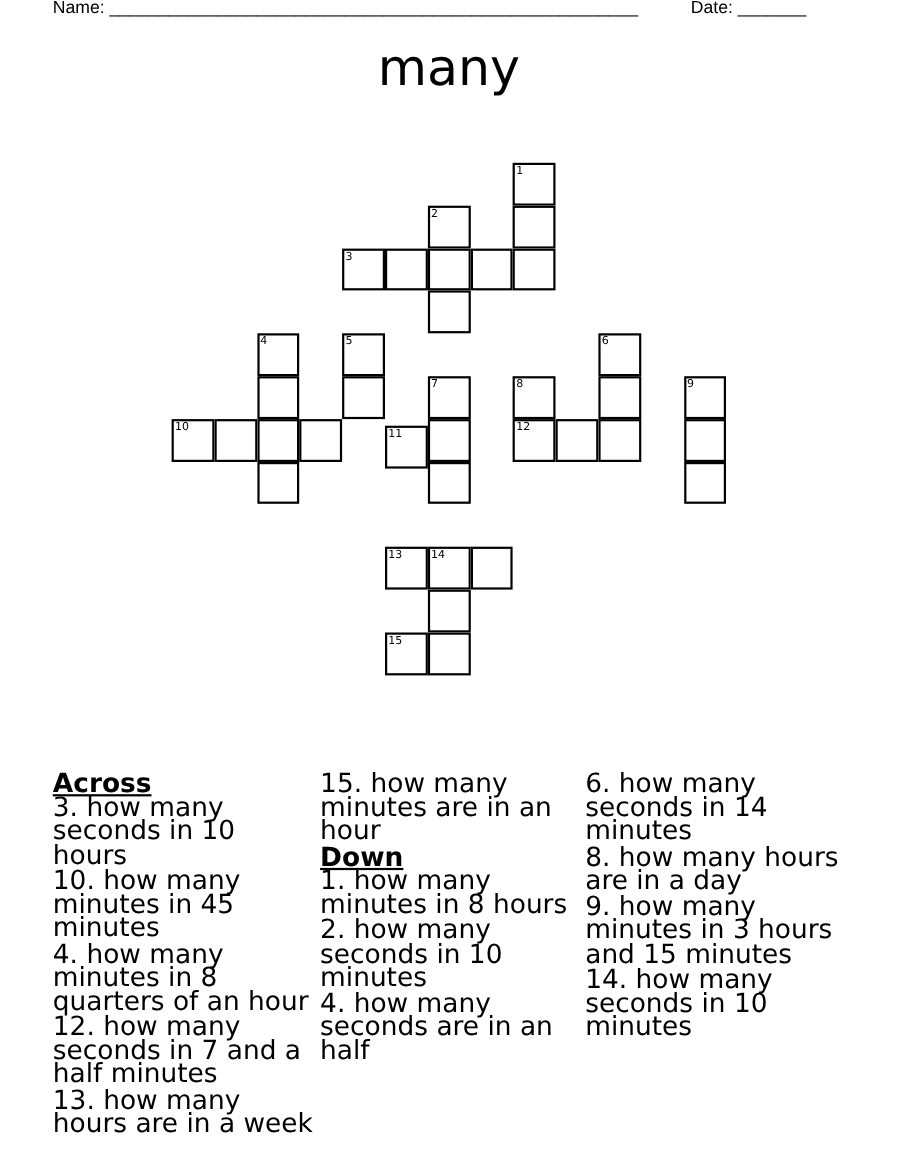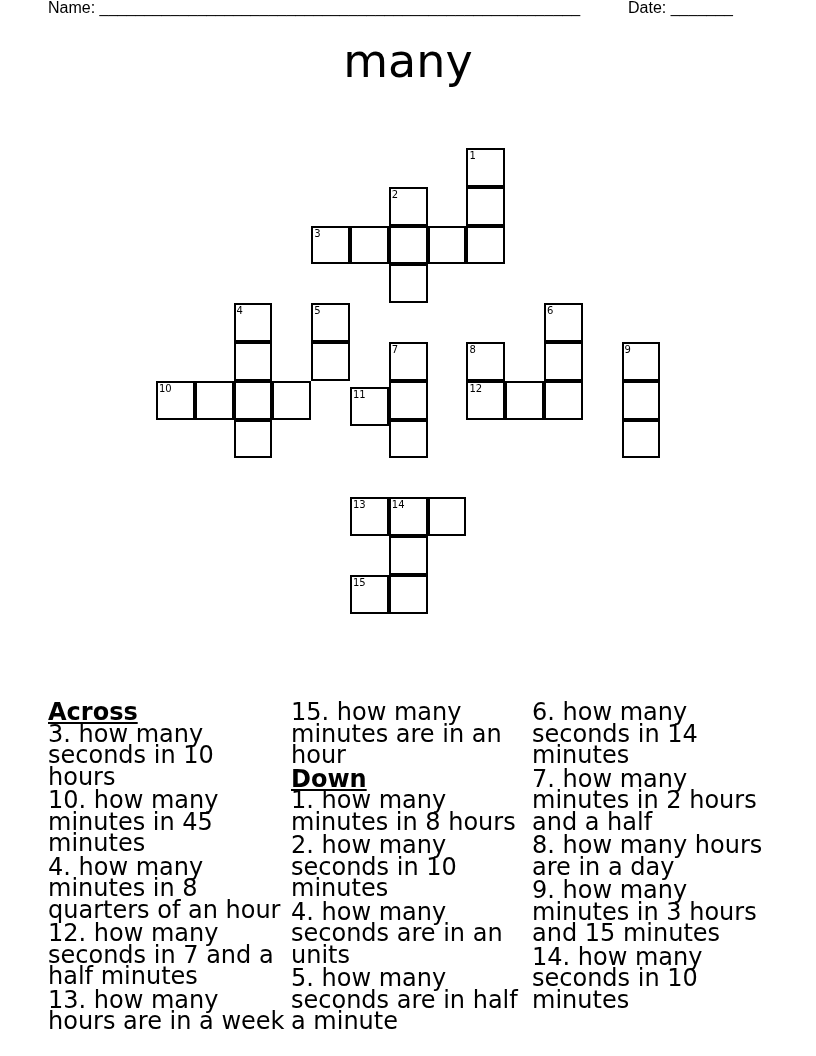--- a/index.html
+++ b/index.html
@@ -103,23 +103,21 @@
   <div class="clue"><b>4.</b> <span>how many minutes in 8 quarters of an hour</span></div>
   <div class="clue"><b>12.</b> <span>how many seconds in 7 and a half minutes</span></div>
   <div class="clue"><b>13.</b> <span>how many hours are in a week</span></div>
 </div>
 
 <div class="clues col2">
   <div class="clue"><b>15.</b> <span>how many minutes are in an hour</span></div>
   <span class="heading">Down</span>
   <div class="clue"><b>1.</b> <span>how many minutes in 8 hours</span></div>
   <div class="clue"><b>2.</b> <span>how many seconds in 10 minutes</span></div>
-  <div class="clue"><b>4.</b> <span>how many seconds are in an units</span></div>
-  <div class="clue"><b>5.</b> <span>how many seconds are in half a minute</span></div>
+  <div class="clue"><b>4.</b> <span>how many seconds are in an half</span></div>
 </div>
 
 <div class="clues col3">
   <div class="clue"><b>6.</b> <span>how many seconds in 14 minutes</span></div>
-  <div class="clue"><b>7.</b> <span>how many minutes in 2 hours and a half</span></div>
   <div class="clue"><b>8.</b> <span>how many hours are in a day</span></div>
   <div class="clue"><b>9.</b> <span>how many minutes in 3 hours and 15 minutes</span></div>
   <div class="clue"><b>14.</b> <span>how many seconds in 10 minutes</span></div>
 </div>
 
 </body></html>

